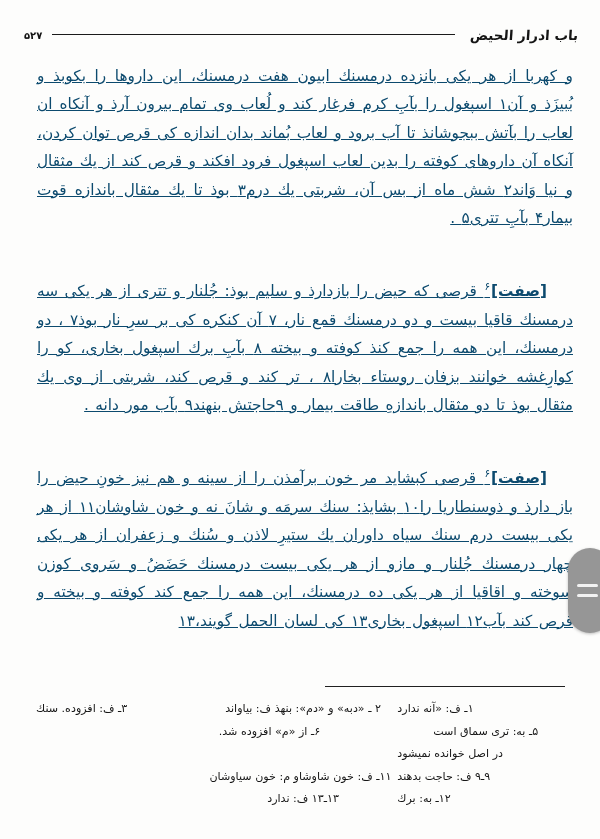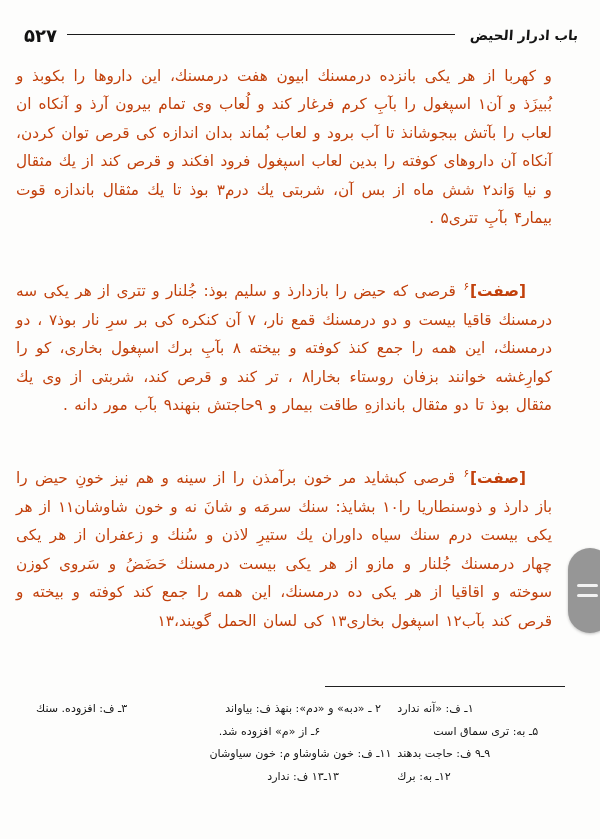--- a/index.html
+++ b/index.html
@@ -40,37 +40,38 @@
     padding-left: 6px;
   }
   #header-rule {
     flex: 1;
     height: 0;
     border-top: 1.6px solid #1b1b1b;
     margin: 0 9px 1px 10px;
   }
   #page-number {
     font-family: "DejaVu Sans", sans-serif;
-    font-size: 18px;
+    font-size: 10px;
     font-weight: bold;
     color: #131313;
     white-space: nowrap;
     letter-spacing: 1px;
   }
 
   
   #body {
     position: absolute;
     top: 62px;
-    left: 16px;
+    left: 37px;
     width: 536px;
     direction: rtl;
     text-align: justify;
     text-align-last: right;
-    color: #c2410c;
+    color: #0c4a6e;
+    text-decoration: underline;
   }
   .para {
     font-family: "DejaVu Sans", sans-serif;
     font-size: 15.3px;
     line-height: 28.4px;
     margin: 0 0 2px 0;
     text-align: justify;
     text-align-last: right;
     word-spacing: 1.5px;
   }
@@ -184,20 +185,21 @@
       <div class="fn-cell c2">۲ ـ «دبه» و «دم»: بنهذ    ف: بیاواند</div>
       <div class="fn-cell c3">۳ـ ف: افزوده. سنك</div>
     </div>
 
     <div class="fn-row">
       <div class="fn-cell c2">۵ـ به: تری سماق است</div>
       <div class="fn-cell c3">۶ـ از «م» افزوده شد.</div>
     </div>
 
     <div class="fn-row">
+      <div class="fn-cell c1">در اصل خوانده نمیشود</div>
     </div>
 
     <div class="fn-row">
       <div class="fn-cell c1">۹ـ۹ ف: حاجت بدهند</div>
       <div class="fn-cell c3">۱۱ـ ف: خون شاوشاو    م: خون سیاوشان</div>
     </div>
 
     <div class="fn-row">
       <div class="fn-cell c1">۱۲ـ به: برك</div>
       <div class="fn-cell c2">۱۳ـ۱۳ ف: ندارد</div>

